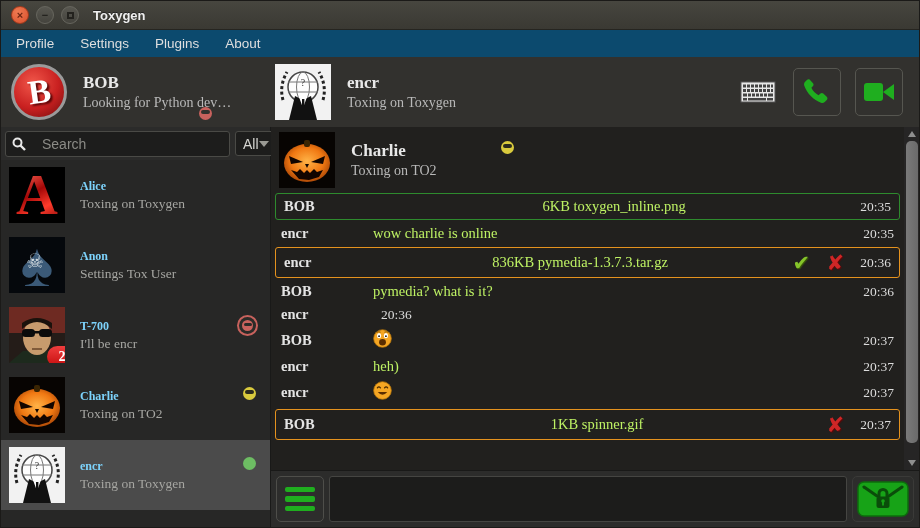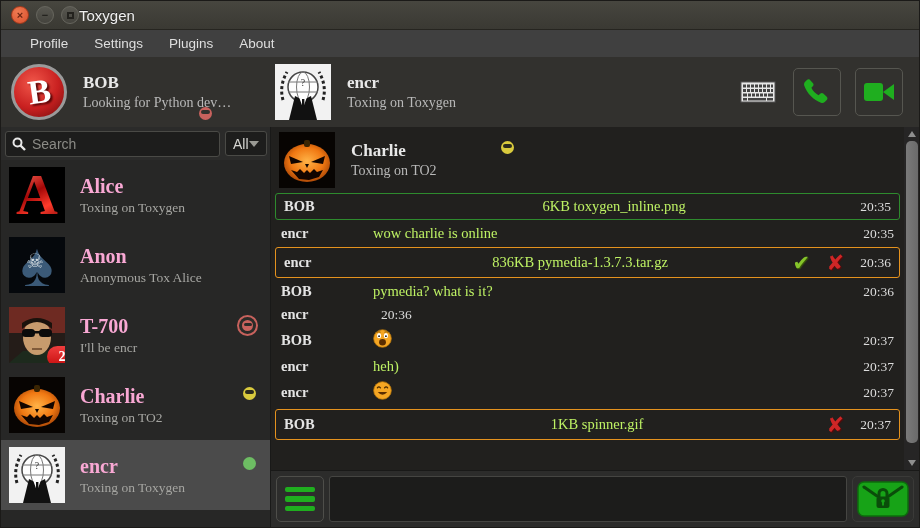--- a/index.html
+++ b/index.html
@@ -7,24 +7,24 @@
   body { background:#2e2d2a; font-family:"Liberation Sans","DejaVu Sans",sans-serif; }
   .window { width:920px; height:528px; display:flex; flex-direction:column; border:1px solid #1b1a18; }
 
   
   .titlebar { height:29px; flex:none; background:linear-gradient(#47463f,#3a3933); border-bottom:1px solid #262520; display:flex; align-items:center; padding:0 10px; }
   .win-btns { display:flex; gap:7px; align-items:center; }
   .win-btn { width:18px; height:18px; border-radius:50%; display:flex; align-items:center; justify-content:center; font-size:11px; line-height:1; cursor:default; }
   .win-close { background:radial-gradient(circle at 35% 30%, #ef7a52, #d9502d); border:1px solid #a33a1c; color:#6e2512; font-weight:bold; }
   .win-gray { background:linear-gradient(#585750,#44433d); border:1px solid #67665e; color:#23221e; font-weight:bold; }
   .win-max-glyph { width:7px; height:7px; border:2px solid #23221e; display:block; }
-  .title-text { color:#efefef; font-weight:normal; font-size:15px; text-shadow:0 -1px 0 #222; }
-
-  
-  .menubar { height:27px; flex:none; background:#404040; display:flex; align-items:center; padding-left:16px; }
+  .title-text { margin-left:14px; color:#efefef; font-weight:bold; font-size:13px; text-shadow:0 -1px 0 #222; }
+
+  
+  .menubar { height:27px; flex:none; background:#0c4a6e; display:flex; align-items:center; padding-left:2px; }
   .menu-item { padding:4px 13px; color:#dfdfdf; font-size:13.5px; cursor:default; }
 
   
   .header { height:70px; flex:none; background:#32312e; display:flex; }
   .header-left { width:270px; flex:none; display:flex; align-items:center; padding:6px 10px; position:relative; }
   .header-mid { flex:1; display:flex; align-items:center; padding:6px 4px; }
   .avatar { width:56px; height:56px; flex:none; position:relative; }
   .name-col { margin-left:16px; }
   .name-lg { font-family:"Liberation Serif","DejaVu Serif",serif; font-weight:bold; font-size:17px; color:#e8e8e8; }
   .sub { font-family:"Liberation Serif","DejaVu Serif",serif; font-size:14px; color:#b9b9b9; margin-top:2px; white-space:nowrap; }
@@ -40,31 +40,31 @@
   .dot-away { background:#d9ca3d; }
   .dot-away::after { content:''; position:absolute; left:2px; top:3px; width:9px; height:4px; background:#2a2a1d; border-radius:2px; }
   .dot-online { background:#6dbd63; }
   .dot-busy-ring { width:11px; height:11px; background:#c8625d; box-shadow:0 0 0 3px #2b2b28, 0 0 0 5px #c8625d; margin:3px; }
   .dot-busy-ring::after { content:''; position:absolute; left:1.5px; top:2.5px; width:8px; height:3.5px; background:#2b2b28; border-radius:2px; }
 
   
   .app-body { flex:1; min-height:0; display:flex; }
   .left-panel { width:270px; flex:none; display:flex; flex-direction:column; background:#272726; border-right:1px solid #191918; }
   .search-row { height:33px; flex:none; display:flex; align-items:center; gap:5px; padding:4px 4px; background:#2b2b2a; }
-  .search-box { flex:1; height:26px; background:#1d1d1c; border:1px solid #4a4a46; border-radius:3px; display:flex; align-items:center; padding:0 6px; gap:6px; }
+  .search-box { flex:1; height:26px; background:#1d1d1c; border:1px solid #4a4a46; border-radius:3px; display:flex; align-items:center; padding:0 6px; gap:16px; }
   .search-box input { flex:1; background:transparent; border:none; outline:none; color:#ddd; font-size:14px; font-family:"Liberation Sans","DejaVu Sans",sans-serif; }
   .search-box input::placeholder { color:#8b8b86; }
   .filter-select { width:80px; height:25px; background:#1d1d1c; border:1px solid #4a4a46; border-radius:3px; display:flex; align-items:center; justify-content:space-between; padding:0 7px; color:#d6d6d2; font-size:14px; }
   .caret { width:0; height:0; border-left:5px solid transparent; border-right:5px solid transparent; border-top:6px solid #9a9a94; }
 
   .contact-list { flex:1; overflow:hidden; }
   .contact { height:70px; display:flex; align-items:center; padding:0 8px; position:relative; }
   .contact.selected { background:#4b4b4b; }
   .c-info { margin-left:15px; }
-  .c-name { font-family:"Liberation Serif","DejaVu Serif",serif; font-weight:bold; font-size:20px; color:#f9a8d4; }
+  .c-name { font-family:"Liberation Serif","DejaVu Serif",serif; font-weight:bold; font-size:12px; color:#7dd3fc; }
   .c-sub { font-family:"Liberation Serif","DejaVu Serif",serif; font-size:13.5px; color:#a6a6a2; margin-top:2px; white-space:nowrap; }
   .c-status { position:absolute; right:14px; top:17px; }
   .badge { position:absolute; right:-12px; bottom:-4px; min-width:30px; height:21px; background:linear-gradient(#f03d3d,#c40d0d); border-radius:11px; color:#fff; font-weight:bold; font-size:14px; display:flex; align-items:center; justify-content:center; font-family:"Liberation Serif","DejaVu Serif",serif; }
 
   
   .av-bob { border-radius:50%; background:radial-gradient(circle at 38% 32%, #f1574a, #c92020 55%, #6e0d0d); border:3px solid #9a9a9a; display:flex; align-items:center; justify-content:center; }
   .av-bob span { font-family:"Liberation Serif","DejaVu Serif",serif; font-weight:bold; font-size:34px; color:#fff; transform:rotate(-8deg); text-shadow:2px 2px 2px #5a0707; }
   .av-box { background:#000; display:flex; align-items:center; justify-content:center; overflow:hidden; }
   .av-alice span { font-family:"Liberation Serif","DejaVu Serif",serif; font-weight:bold; font-size:58px; line-height:1;
      background:linear-gradient(150deg,#ff6a5a 10%,#a30707 45%,#ff3b2b 70%,#7d0505); -webkit-background-clip:text; background-clip:text; color:transparent; }
@@ -237,21 +237,21 @@
           </div>
         </div>
 
         <div class="contact">
           <div class="avatar av-box av-anon-sp">
             <span class="spade">♠</span>
               <span class="skull">☠</span>
           </div>
           <div class="c-info">
             <div class="c-name">Anon</div>
-            <div class="c-sub">Anonymous Tox Alice</div>
+            <div class="c-sub">Settings Tox User</div>
           </div>
         </div>
 
         <div class="contact">
           <div class="avatar av-box">
             <svg width="56" height="56" viewBox="0 0 56 56">
               <rect width="56" height="56" fill="#241c18"></rect>
               <rect width="56" height="26" fill="#6e2a22"></rect>
               <path d="M0 56 L14 44 L42 44 L56 56 Z" fill="#1d2a1d"></path>
               <ellipse cx="28" cy="30" rx="14" ry="18" fill="#c79b6d"></ellipse>

